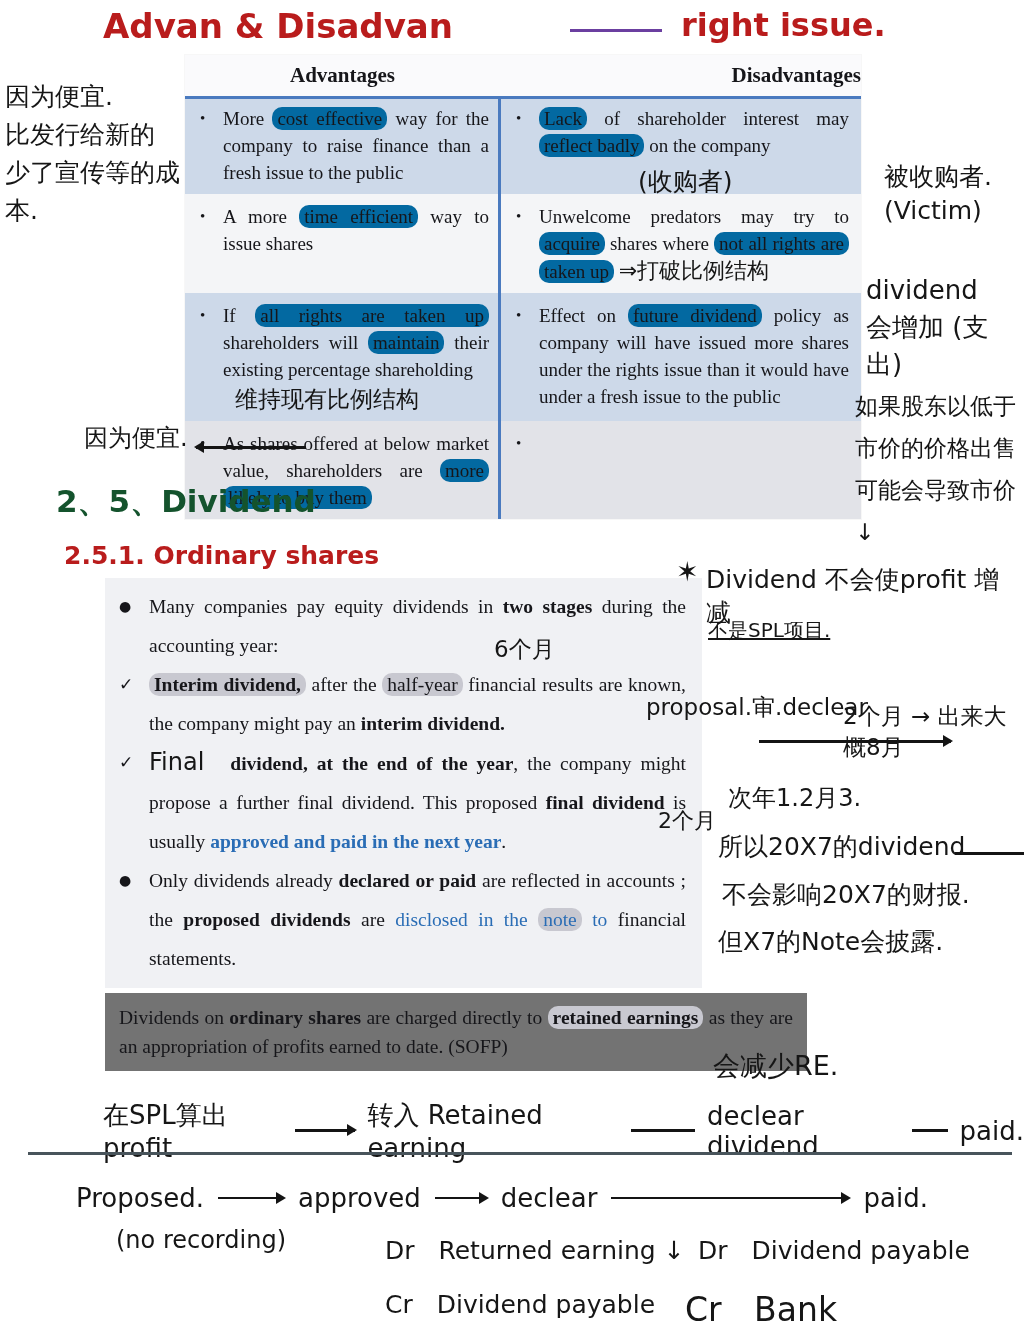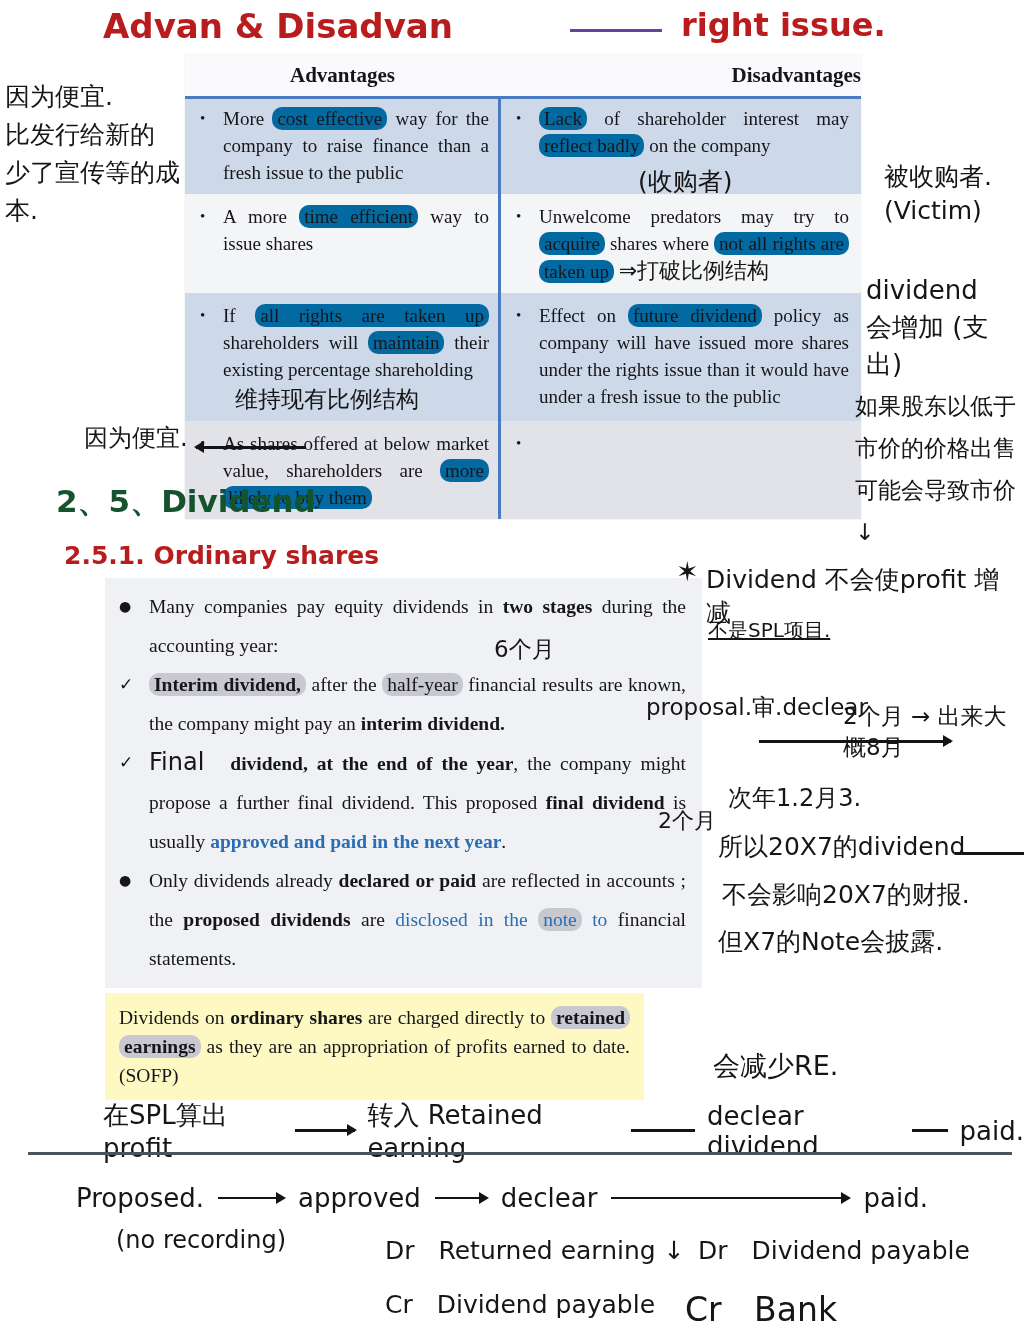--- a/index.html
+++ b/index.html
@@ -31,21 +31,21 @@
         text-align:justify;box-sizing:border-box;}
   .c-adv.cell{width:316px;}
   .c-dis.cell{flex:1;}
   .bullet-dot{flex:0 0 10px;font-size:15px;line-height:27px;}
   
   #bullets{left:105px;top:578px;width:597px;background:#f0f1f4;padding:9px 16px 10px 14px;
            box-sizing:border-box;}
   .item{display:flex;gap:12px;font-size:19.5px;line-height:39px;text-align:justify;}
   .marker{flex:0 0 18px;font-family:"DejaVu Sans",sans-serif;font-size:17px;line-height:39px;}
   
-  #para{left:105px;top:993px;width:539px;background:#fef9c3;padding:10px 14px;
+  #para{left:105px;top:993px;width:702px;background:#737373;padding:10px 14px;
         box-sizing:border-box;font-size:19.5px;line-height:29px;text-align:justify;}
   
   .hline{display:inline-block;height:2.5px;background:#141414;vertical-align:middle;}
   .harrow{display:inline-block;position:relative;height:2.5px;background:#141414;vertical-align:middle;}
   .harrow::after{content:"";position:absolute;right:-2px;top:-5.2px;width:0;height:0;
       border-top:6.5px solid transparent;border-bottom:6.5px solid transparent;border-left:10px solid #141414;}
   .harrow-l{display:inline-block;position:relative;height:2.5px;background:#141414;vertical-align:middle;}
   .harrow-l::before{content:"";position:absolute;left:-2px;top:-5.2px;width:0;height:0;
       border-top:6.5px solid transparent;border-bottom:6.5px solid transparent;border-right:10px solid #141414;}
   .purple-line{height:3px;background:#6b3fa0;}

